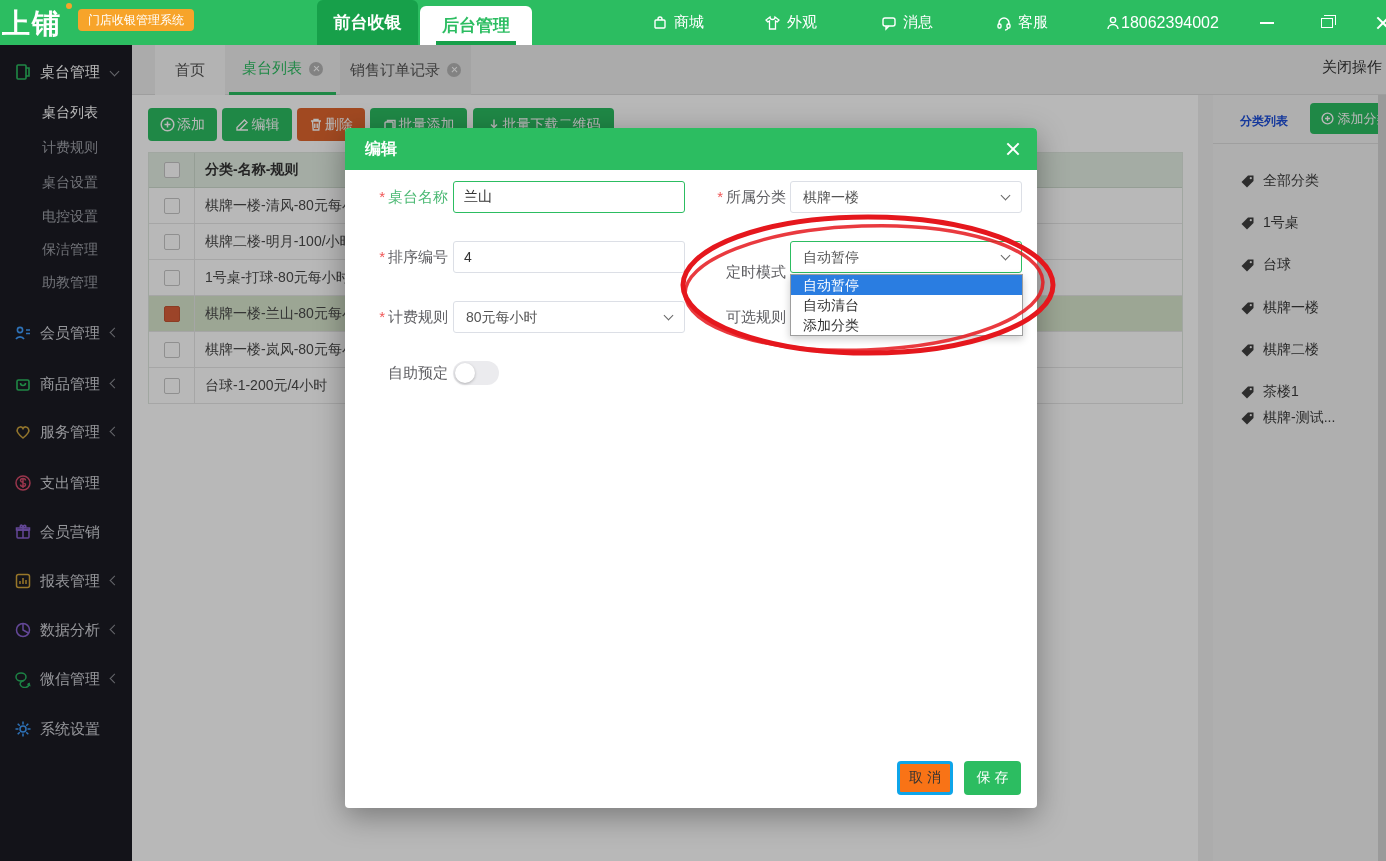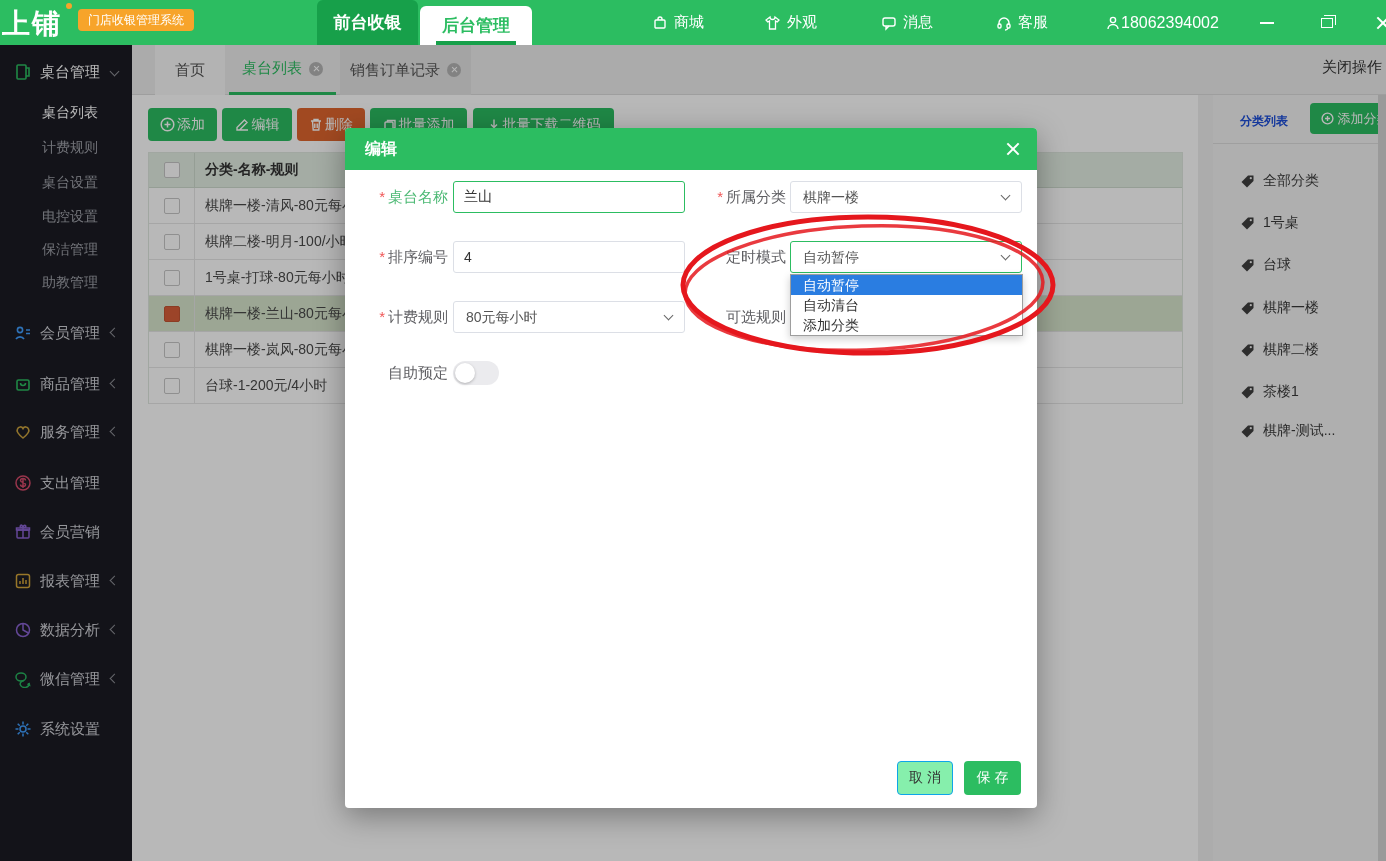--- a/index.html
+++ b/index.html
@@ -105,22 +105,22 @@
   .f-select.focus { border-color:#2cbd61; }
   .sel-chev { position:absolute; right:12px; top:10px; width:7px; height:7px;
     border-right:1.6px solid #666; border-bottom:1.6px solid #666; transform:rotate(45deg); }
   .toggle { position:absolute; width:46px; height:24px; border-radius:12px; background:#ebebee; cursor:pointer; }
   .knob { position:absolute; left:2px; top:2px; width:20px; height:20px; border-radius:50%; background:#fff;
     box-shadow:0 1px 3px rgba(0,0,0,0.25); }
   .droplist { position:absolute; left:445px; top:146px; width:233px; background:#fff;
     border:1px solid #9e9e9e; box-shadow:0 3px 8px rgba(0,0,0,0.2); z-index:110; }
   .dropopt { height:20px; line-height:20px; font-size:14px; color:#333; padding:0 12px; cursor:pointer; white-space:nowrap; }
   .dropopt.hl { background:#2a7de1; color:#fff; }
-  .btn-cancel { position:absolute; left:552px; top:633px; width:56px; height:34px; background:#86efac;
-    border:1px solid #0ea5e9; border-radius:4px; font-size:14px; color:#333; cursor:pointer; font-family:inherit; }
+  .btn-cancel { position:absolute; left:552px; top:633px; width:56px; height:34px; background:#f97316;
+    border:3px solid #0ea5e9; border-radius:4px; font-size:14px; color:#333; cursor:pointer; font-family:inherit; }
   .btn-save { position:absolute; left:619px; top:633px; width:57px; height:34px; background:#2cbd61;
     border:none; border-radius:4px; font-size:14px; color:#fff; cursor:pointer; font-family:inherit; }
 
   .annotation { position:absolute; left:676px; top:210px; width:392px; height:152px; z-index:200; pointer-events:none; }
   svg { display:block; }
 </style>
 </head>
 <body>
 
 <div id="app">
@@ -441,21 +441,21 @@
         </svg>
       <span>棋牌二楼</span>
     </div>
     <div class="cat-item" style="top:287px;">
       <svg width="15" height="15" viewBox="0 0 15 15">
           <path d="M1.5 8 L8 1.5 h5.5 V7 L7 13.5 z" fill="#3f3f3f"></path>
           <circle cx="10.8" cy="4.2" r="1.1" fill="#f3f3f3"></circle>
         </svg>
       <span>茶楼1</span>
     </div>
-    <div class="cat-item" style="top:326px;">
+    <div class="cat-item" style="top:313px;">
       <svg width="15" height="15" viewBox="0 0 15 15">
           <path d="M1.5 8 L8 1.5 h5.5 V7 L7 13.5 z" fill="#3f3f3f"></path>
           <circle cx="10.8" cy="4.2" r="1.1" fill="#f3f3f3"></circle>
         </svg>
       <span>棋牌-测试...</span>
     </div>
   </div>
   <div class="panel-scroll"></div>
 
   <div class="overlay"></div>
@@ -477,21 +477,21 @@
     </div>
     <div class="f-select" style="left:445px; top:53px;">
       <span>棋牌一楼</span>
       <span class="sel-chev"></span>
     </div>
 
     <div class="f-label" style="left:0; top:113px; width:103px;">
       <span class="star">*</span><span>排序编号</span>
     </div>
     <input class="f-input" style="left: 108px; top: 113px;" value="4">
-    <div class="f-label" style="left:338px; top:113px; width:103px;">
+    <div class="f-label" style="left:338px; top:128px; width:103px;">
       <span>定时模式</span>
     </div>
     <div class="f-select focus" style="left:445px; top:113px;">
       <span>自动暂停</span>
       <span class="sel-chev"></span>
     </div>
 
     <div class="f-label" style="left:0; top:173px; width:103px;">
       <span class="star">*</span><span>计费规则</span>
     </div>

